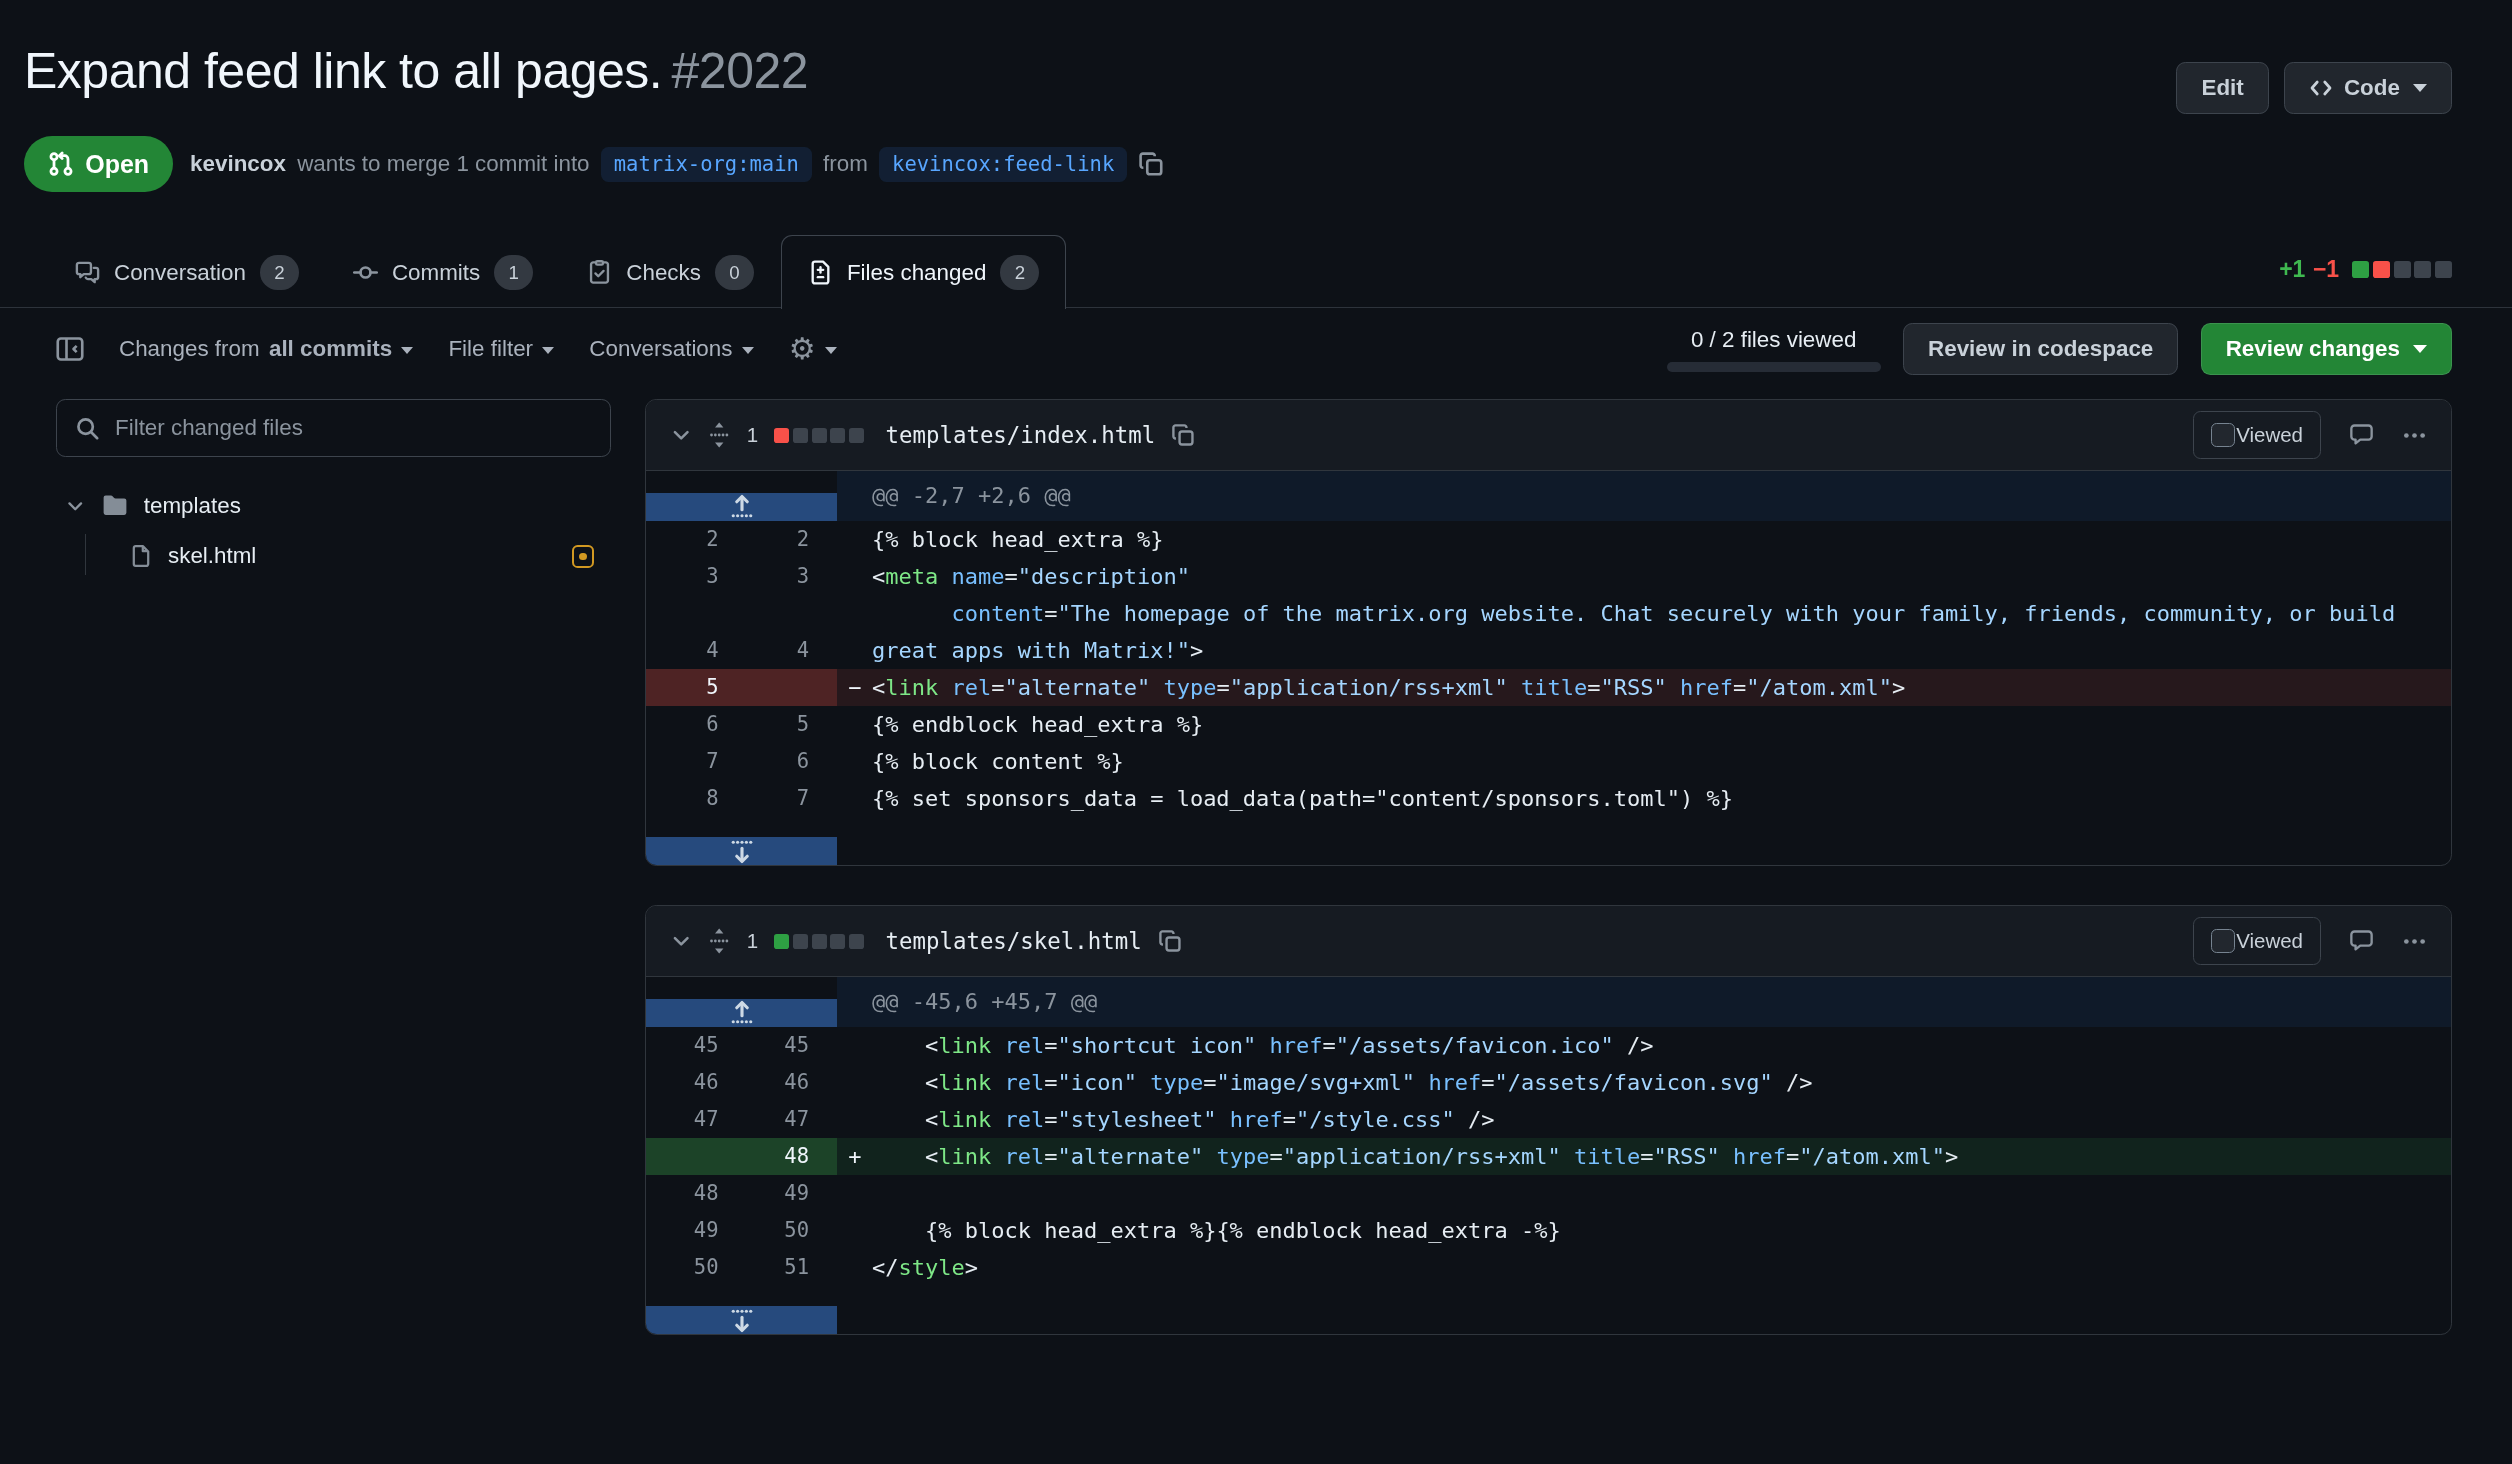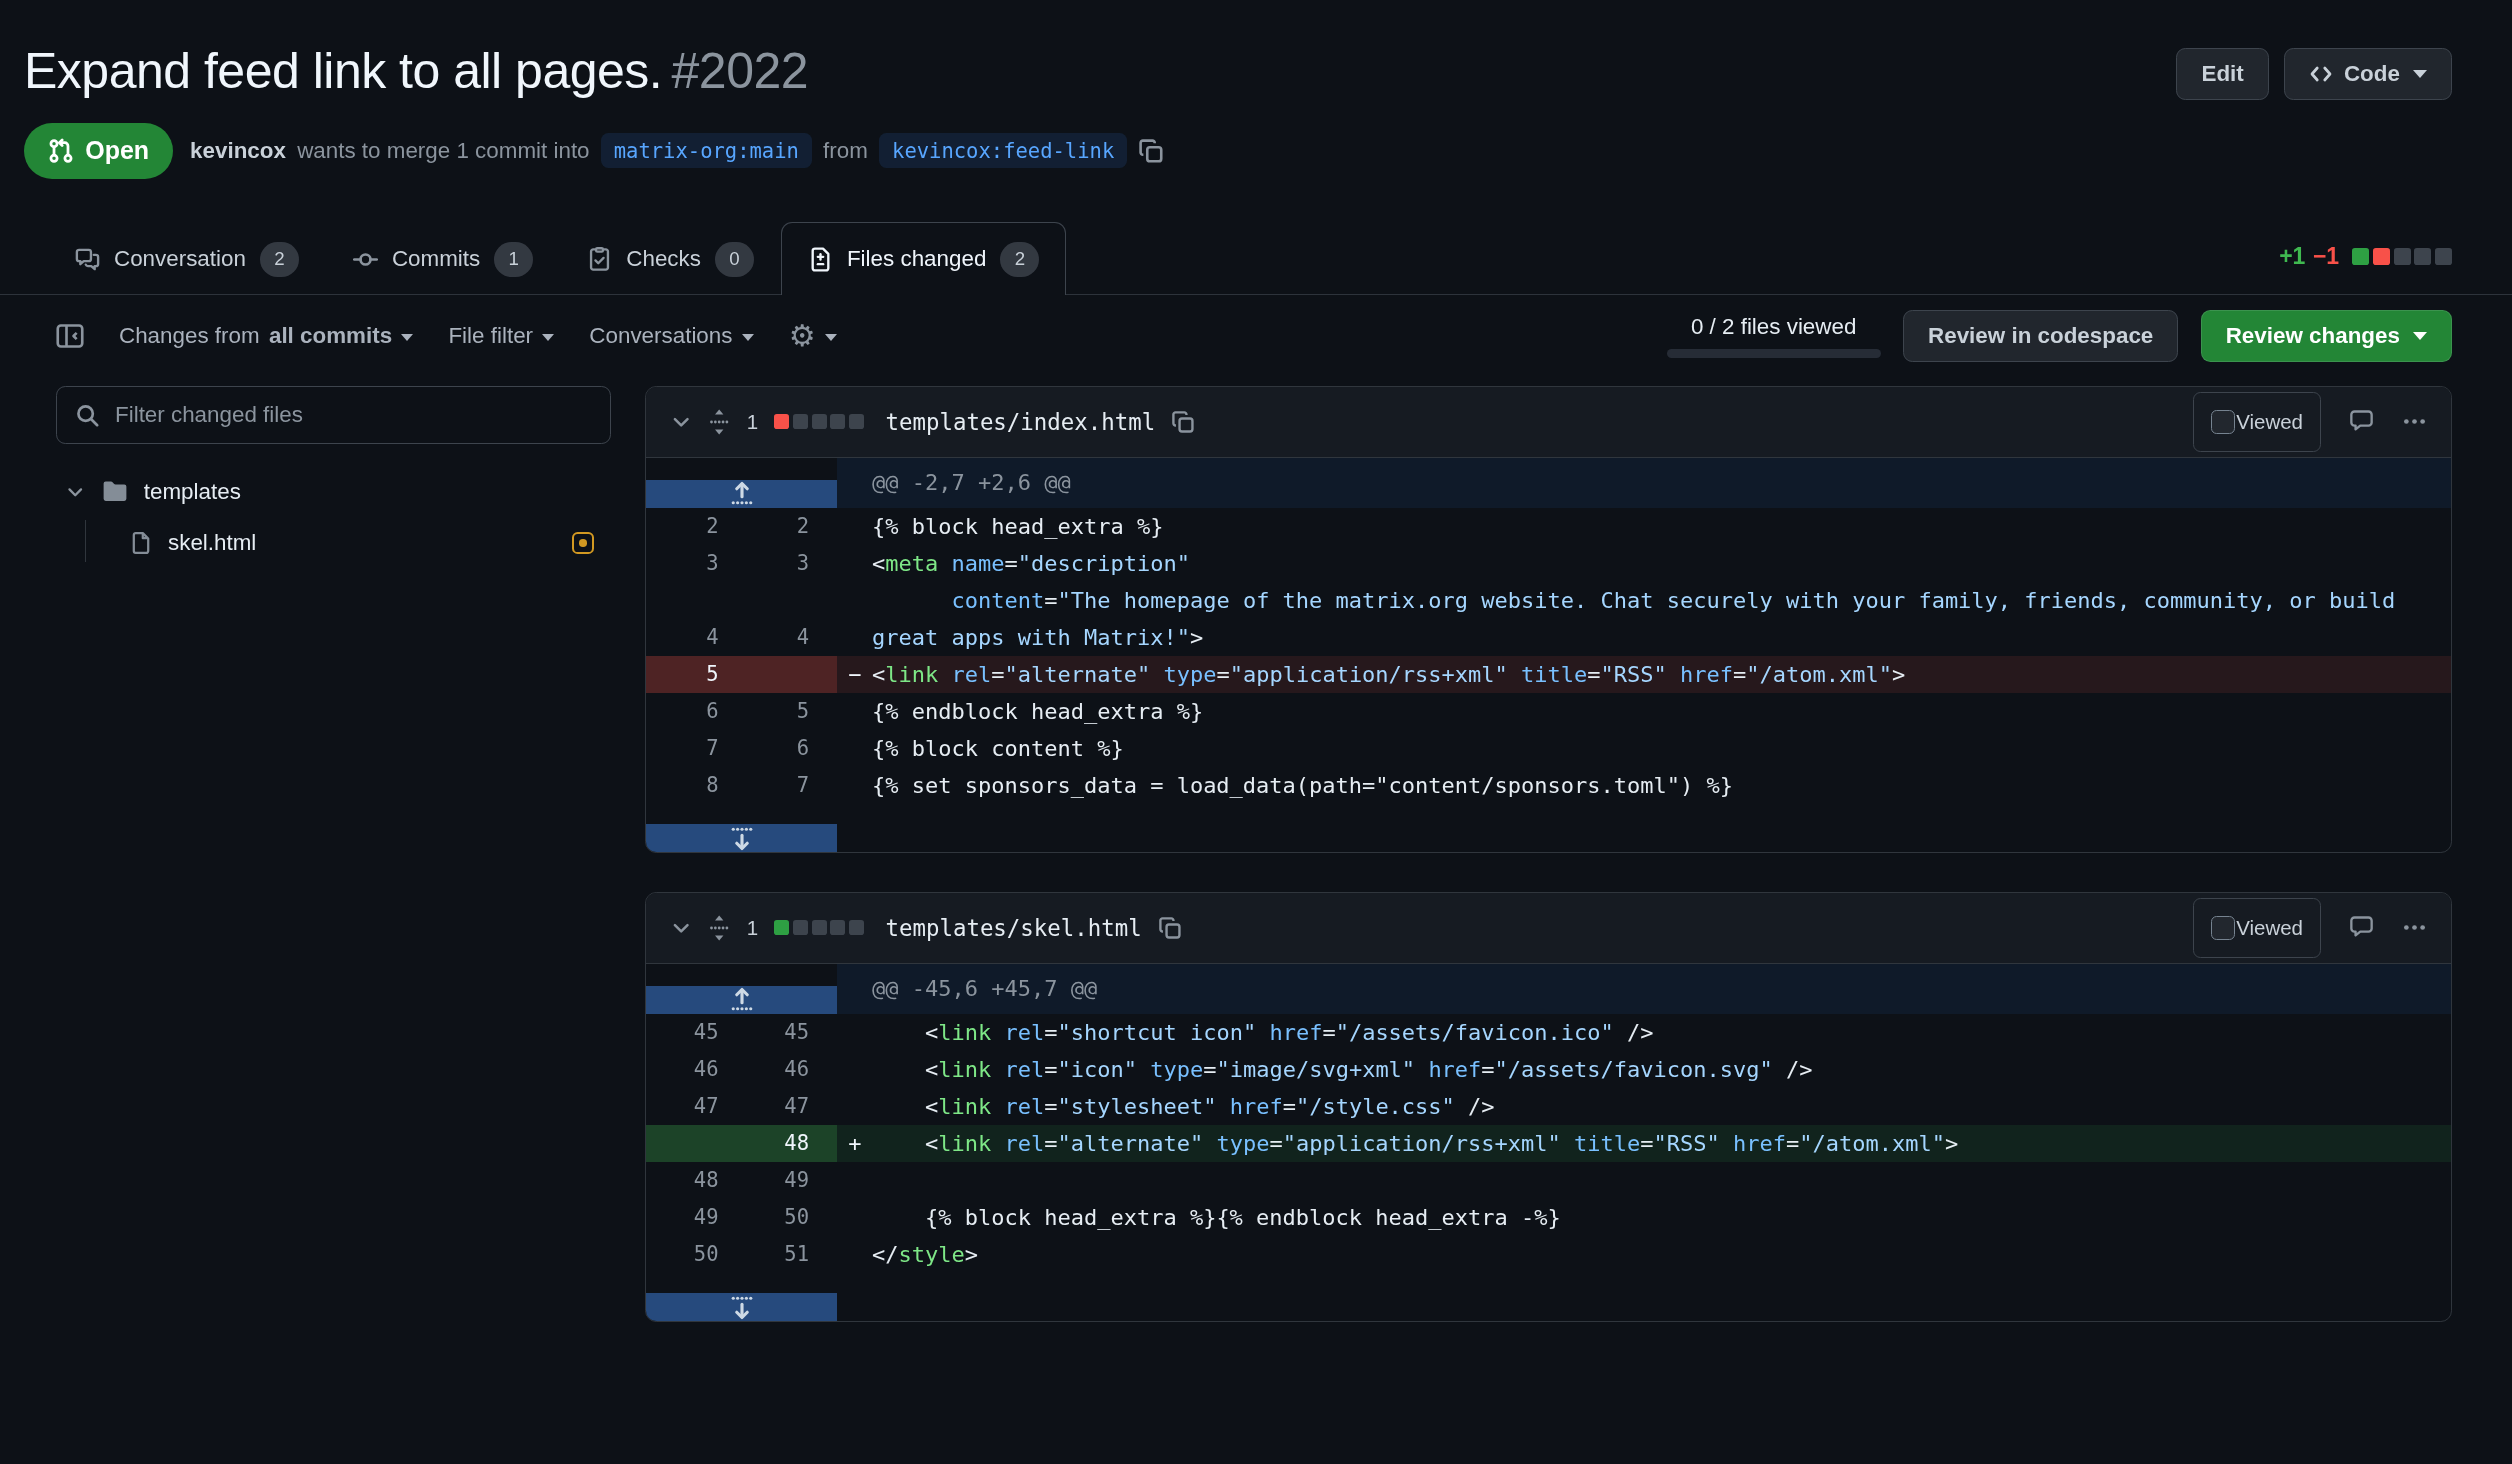--- a/index.html
+++ b/index.html
@@ -16,21 +16,21 @@
   *{box-sizing:border-box;margin:0;padding:0}
   html,body{width:2512px;height:1464px;overflow:hidden}
   body{background:var(--bg);font-family:"Liberation Sans",sans-serif;color:var(--text);}
   svg{display:block}
 
   
   .pr-header{padding:43px 60px 0 24px}
   .title-row{display:flex;align-items:flex-start}
   h1{font-size:50px;font-weight:400;color:var(--bright);letter-spacing:-0.5px;flex:1;line-height:1.15}
   h1 .pr-number{color:var(--muted);font-weight:300;margin-left:9.3px}
-  .hdr-btns{display:flex;gap:15px;margin-top:5px}
+  .hdr-btns{display:flex;gap:15px;margin-top:19px}
   .btn{display:inline-flex;align-items:center;gap:11.2px;height:52px;padding:0 24px;border-radius:9.3px;
        background:#21262d;border:1.4px solid var(--border-soft);color:var(--mid);font-size:22.4px;font-weight:600;cursor:pointer}
   .btn .caret{margin-left:1.9px}
   .btn-green{background:var(--green-btn);border-color:rgba(240,246,252,.12);color:#fff}
   .caret{width:0;height:0;border-left:7.5px solid transparent;border-right:7.5px solid transparent;border-top:8.4px solid currentColor}
 
   .meta-row{display:flex;align-items:center;gap:17px;margin-top:22.4px}
   .open-badge{display:inline-flex;align-items:center;gap:11.2px;background:var(--green-btn);color:#fff;
       font-size:25px;font-weight:600;border-radius:37px;padding:0 24px;height:56px}
   .meta-text{font-size:22.4px;color:var(--muted);display:flex;align-items:center;gap:11.2px;flex-wrap:wrap}
@@ -89,21 +89,21 @@
 
   
   .diff-col{flex:1;min-width:0}
   .diff-panel{border:1.4px solid var(--border);border-radius:11.2px;overflow:hidden;margin-bottom:39px;background:var(--bg)}
   .diff-header{height:71px;background:var(--panel-hd);border-bottom:1.4px solid var(--border);display:flex;align-items:center;padding:0 24px;gap:16px}
   .chev{color:var(--muted);cursor:pointer}
   .drag{color:var(--muted);cursor:grab}
   .chg-count{font-size:20.5px;color:var(--mid)}
   .fname{font-family:"DejaVu Sans Mono",monospace;font-size:22.4px;color:var(--text);margin-left:5.6px;cursor:pointer}
   .dh-right{margin-left:auto;display:flex;align-items:center;gap:28px}
-  .viewed-btn{display:inline-flex;align-items:center;gap:1px;height:60px;padding:0 17px;border:1.4px solid var(--border-soft);border-radius:7.5px;cursor:pointer}
+  .viewed-btn{display:inline-flex;align-items:center;gap:1px;height:48px;padding:0 17px;border:1.4px solid var(--border-soft);border-radius:7.5px;cursor:pointer}
   .viewed-btn .cb{width:24px;height:24px;border:1.9px solid #768390;border-radius:5.6px;background:#22272e}
   .viewed-btn .vl{font-size:20.5px;color:var(--mid)}
 
   .diff-body{font-family:"DejaVu Sans Mono",monospace;font-size:22px}
   .drow{display:flex;min-height:37px;align-items:flex-end}
   .gut{width:191px;flex:none;display:flex;color:var(--muted);font-size:20.5px;line-height:37px}
   .go{width:93px;text-align:right;padding-right:20.5px}
   .gn{width:98px;text-align:right;padding-right:28px}
   .code{flex:1;min-width:0;position:relative;padding:0 11.2px 0 35px;line-height:37px;white-space:pre-wrap;word-wrap:break-word;color:var(--code-plain)}
   .marker{position:absolute;left:11.2px;top:0;line-height:37px;color:var(--bright)}

